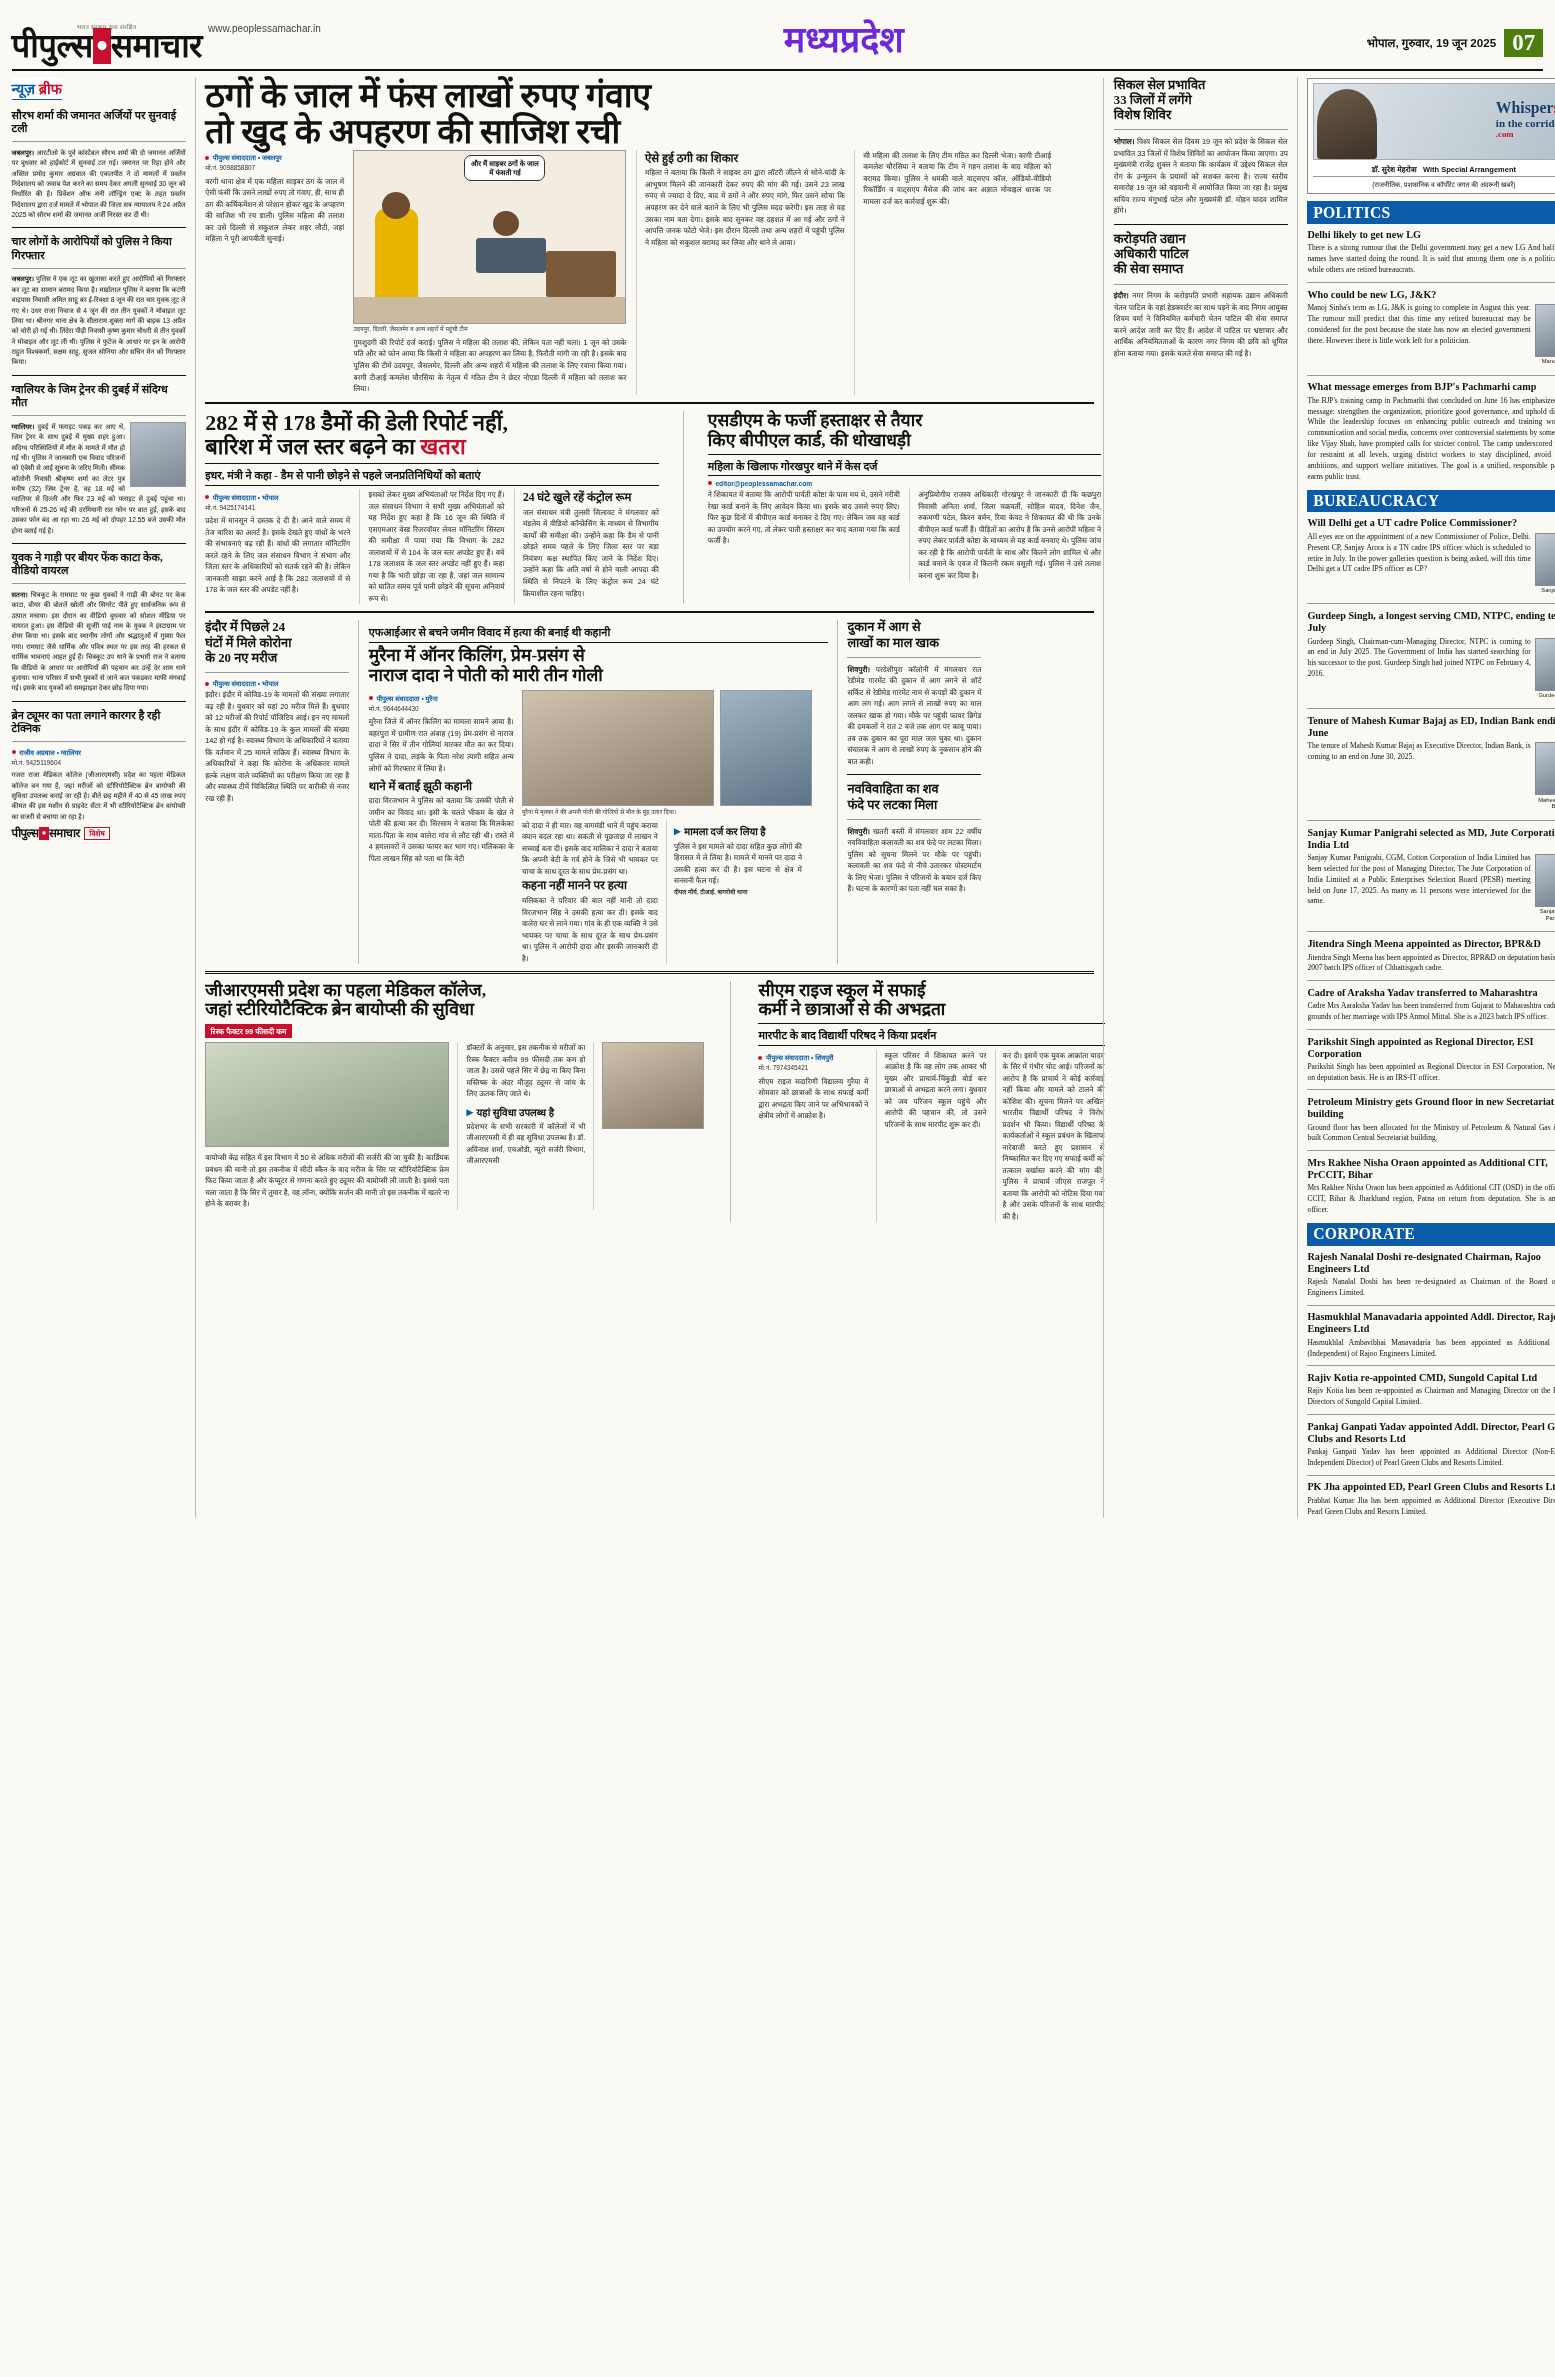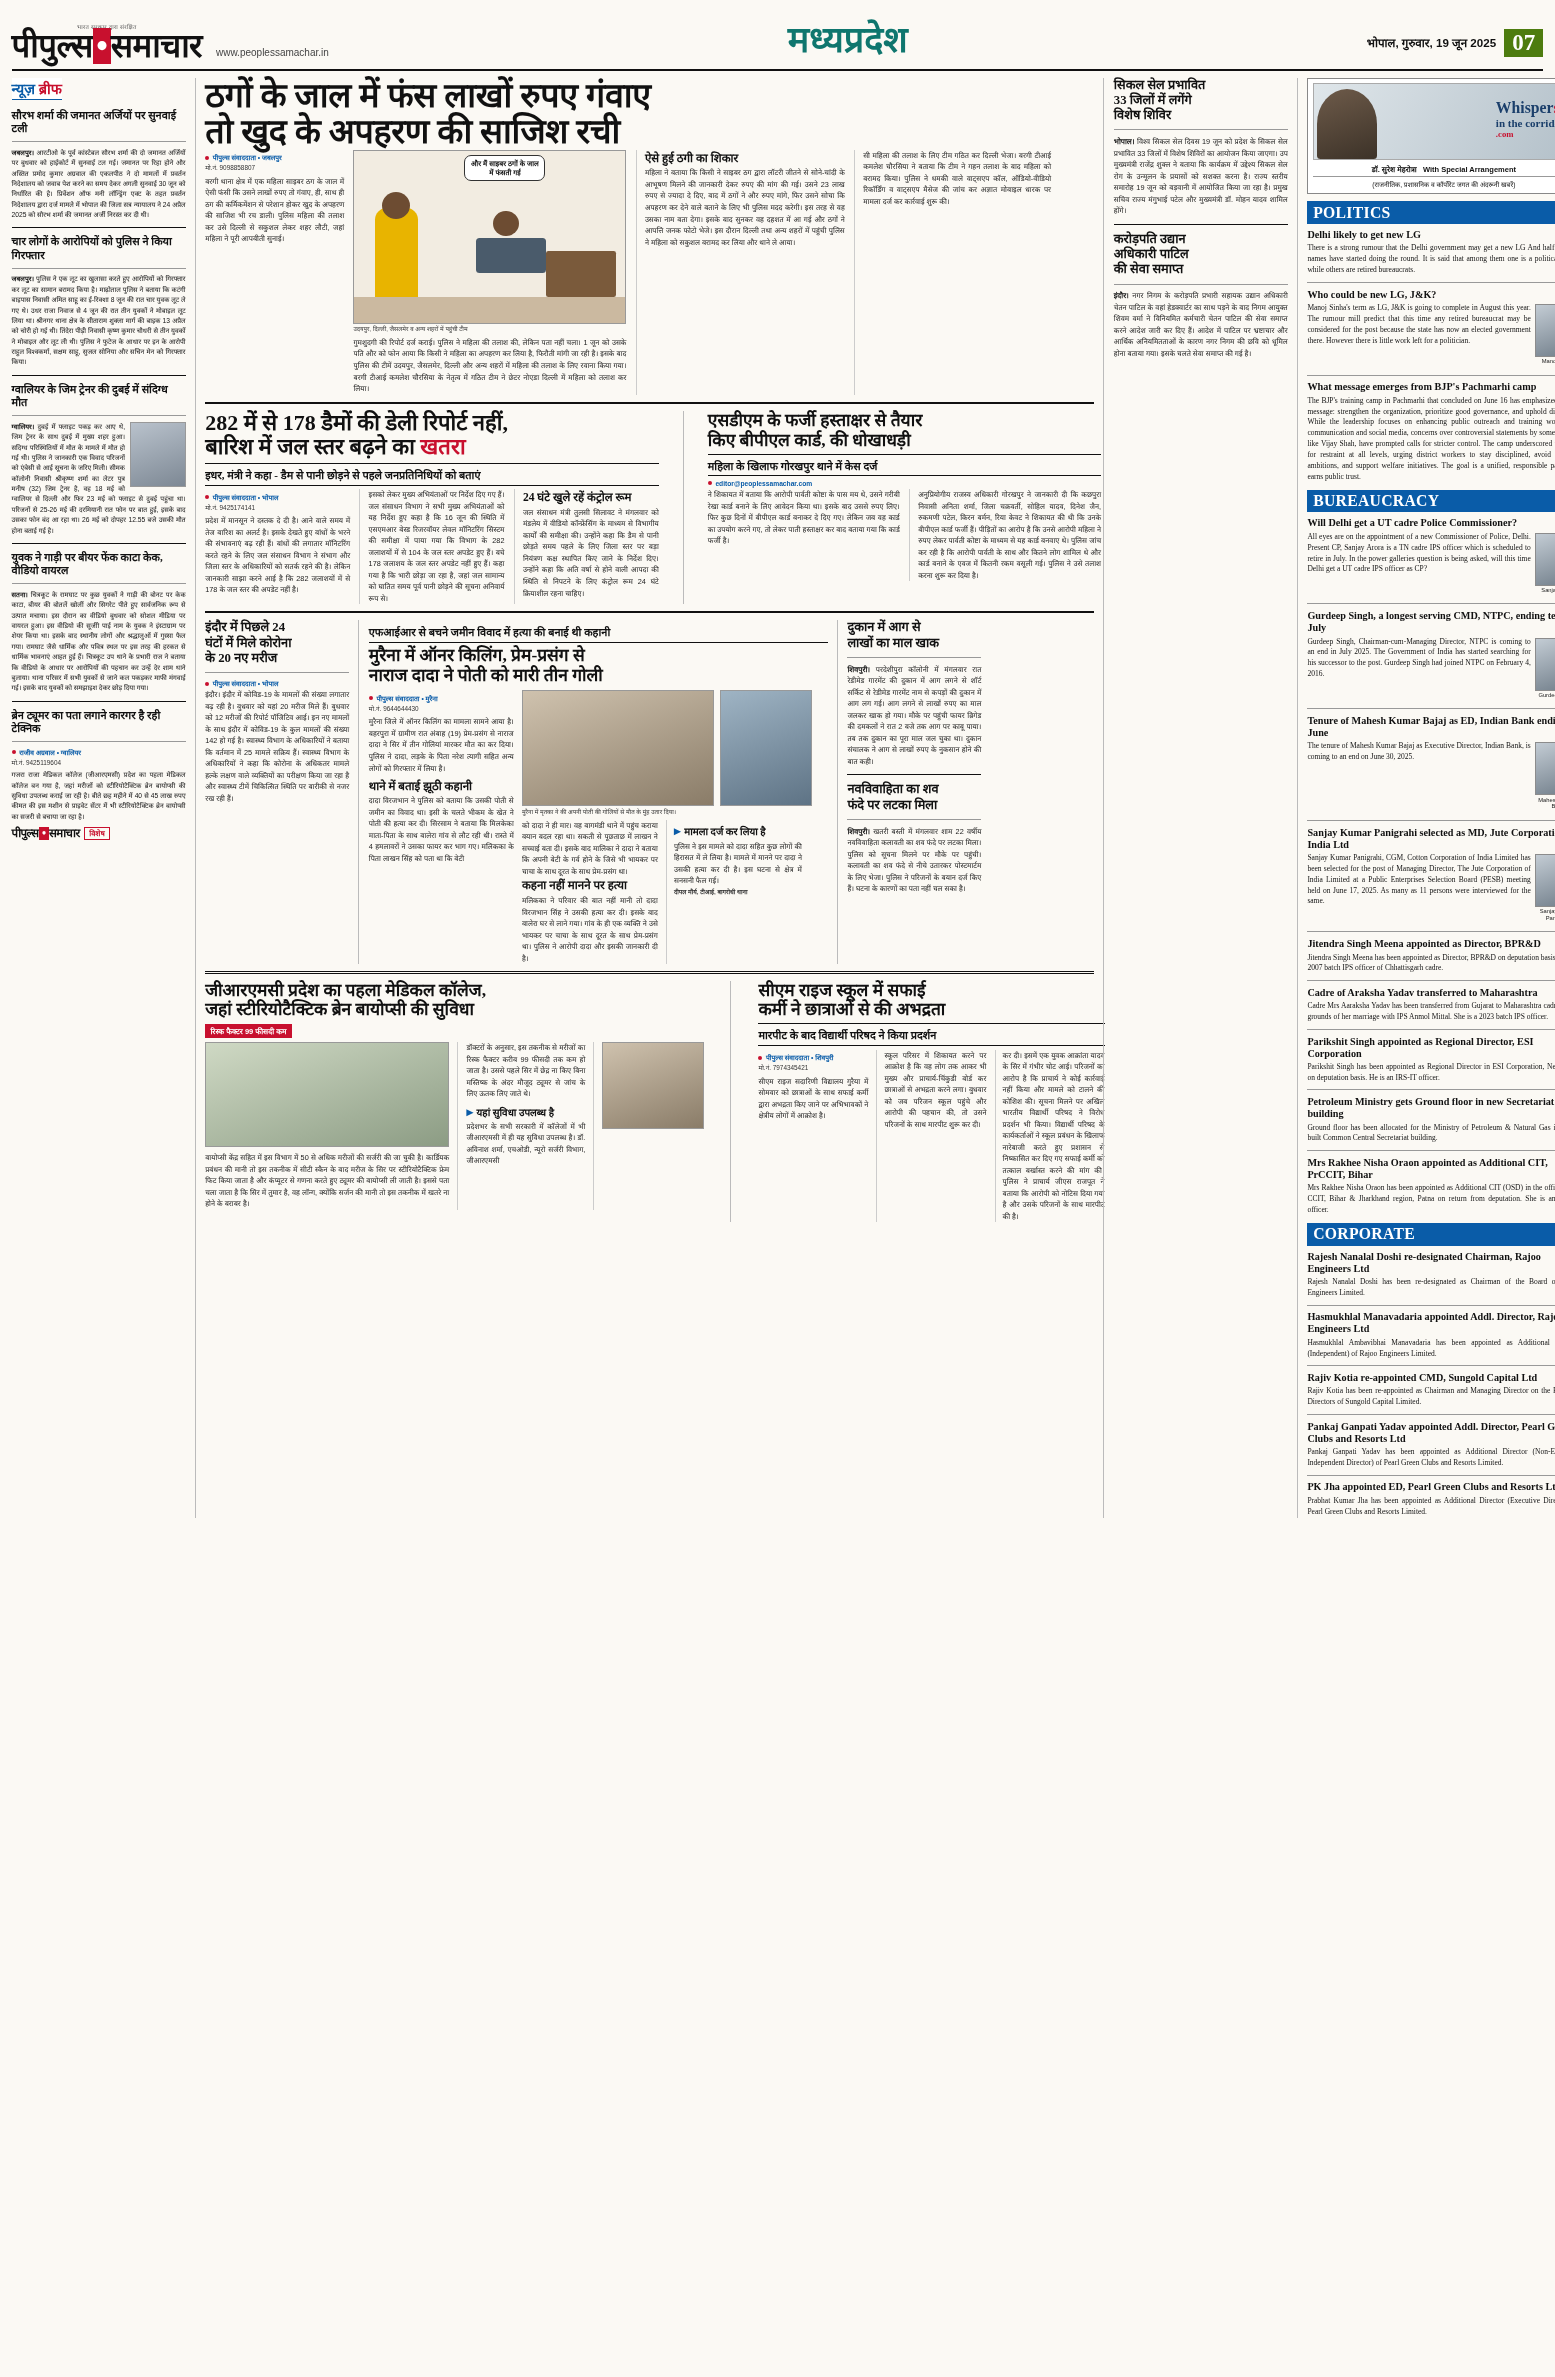--- a/index.html
+++ b/index.html
@@ -8,27 +8,27 @@
     width: 1555px; height: 2377px;
     background: #fbf9f4;
     font-family: "Liberation Sans", sans-serif;
     color: #111;
   }
   .page { position: relative; width: 1555px; height: 2377px; padding: 10.5px 11.6px; }
 
   
   .masthead { display:flex; align-items:flex-end; justify-content:space-between;
     border-bottom: 2.9px solid #111; padding-bottom: 5.8px; height: 60px; }
-  .logo-wrap { display:flex; align-items:flex-end; gap:14px; }
+  .logo-wrap { display:flex; gap:6px; }
   .logo-main { font-family:"Liberation Serif", serif; font-weight:bold; font-size:33px;
       letter-spacing:-0.6px; line-height:0.95; }
   .logo-main .redbox { background:#c8102e; color:#fff; padding:0 3.5px; }
   .logo-sub { font-size:10px; color:#444; padding-bottom:4.6px; }
   .tiny-top { font-size:5.8px; color:#555; text-align:center; letter-spacing:0.3px;}
-  .edition { font-family:"Liberation Serif", serif; font-weight:bold; font-size:36px; color:#0f766e; }
+  .edition { font-family:"Liberation Serif", serif; font-weight:bold; font-size:36px; color:#6d28d9; }
   .dateblk { display:flex; align-items:center; gap:8.1px; padding-bottom:5.8px;}
   .date-text { font-size:11.6px; font-weight:bold; }
   .pageno { background:#4d7c0f; color:#fff; font-size:23px; font-weight:bold;
      padding:1.2px 8.1px; font-family:"Liberation Serif", serif; }
 
   
   .body-grid { display:flex; gap:9.3px; margin-top:7px; }
   .col-left  { width: 174px; flex:none; }
   .col-mid   { width: 889px; flex:none; }
   .col-right { width: 174px; flex:none; }

